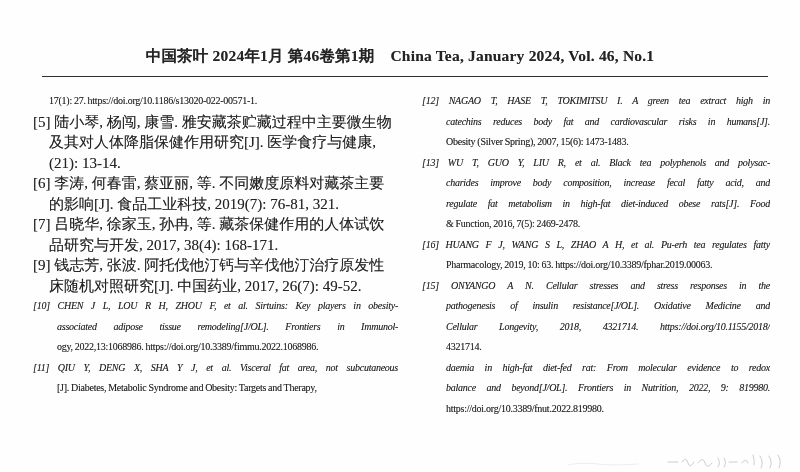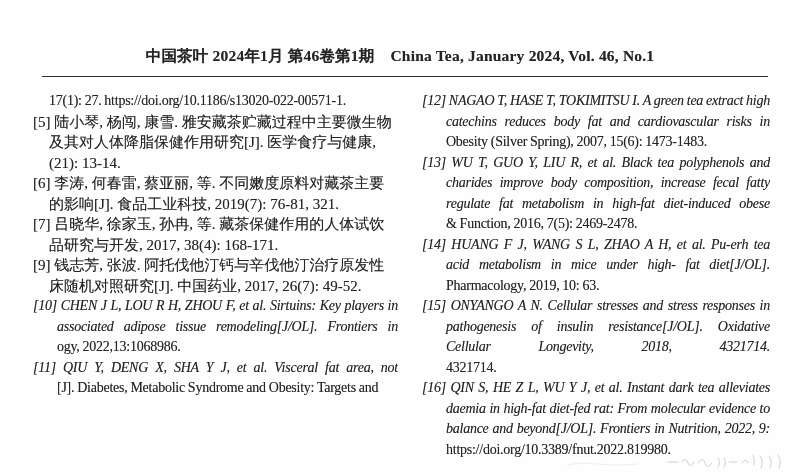--- a/index.html
+++ b/index.html
@@ -21,21 +21,21 @@
   }
   main{display:flex;margin-top:14px;padding-left:33px;gap:24px;}
   .col{overflow:hidden;}
   .col.left{width:365px;}
   .col.right{width:348px;}
   .ref{margin:0;}
   .line{height:20.5px;line-height:20.5px;overflow:hidden;}
   
   .ref.cjk{font-size:15px;letter-spacing:0;}
   
-  .ref.latin{font-size:14px;letter-spacing:-.25px;word-spacing:-.3px;}
+  .ref.latin{font-size:10px;letter-spacing:-.25px;word-spacing:-.3px;}
   .line.ind1{padding-left:16px;}
   .line.ind2{padding-left:24px;}
   .line.just{text-align:justify;text-align-last:justify;font-style:italic;}
   
   .smudge{position:absolute;left:540px;top:448px;width:258px;height:24px;pointer-events:none;}
 </style>
 </head>
 <body>
 
 <div class="page">
@@ -85,32 +85,30 @@
           <div class="line ind2 just">catechins reduces body fat and cardiovascular risks in humans[J].</div>
           <div class="line ind2">Obesity (Silver Spring), 2007, 15(6): 1473-1483.</div>
         </div>
         <div class="ref latin">
           <div class="line first just">[13] WU T, GUO Y, LIU R, et al. Black tea polyphenols and polysac-</div>
           <div class="line ind2 just">charides improve body composition, increase fecal fatty acid, and</div>
           <div class="line ind2 just">regulate fat metabolism in high-fat diet-induced obese rats[J]. Food</div>
           <div class="line ind2">&amp; Function, 2016, 7(5): 2469-2478.</div>
         </div>
         <div class="ref latin">
-          <div class="line first just">[14] HUANG F J, WANG S L, ZHAO A H, et al. Pu-erh tea regulates fatty</div>
-          <div class="line ind2 just">acid metabolism in mice under high- fat diet[J/OL]. Frontiers in</div>
+          <div class="line first just">[16] HUANG F J, WANG S L, ZHAO A H, et al. Pu-erh tea regulates fatty</div>
           <div class="line ind2">Pharmacology, 2019, 10: 63. https://doi.org/10.3389/fphar.2019.00063.</div>
         </div>
         <div class="ref latin">
           <div class="line first just">[15] ONYANGO A N. Cellular stresses and stress responses in the</div>
           <div class="line ind2 just">pathogenesis of insulin resistance[J/OL]. Oxidative Medicine and</div>
           <div class="line ind2 just">Cellular Longevity, 2018, 4321714. https://doi.org/10.1155/2018/</div>
           <div class="line ind2">4321714.</div>
         </div>
         <div class="ref latin">
-          <div class="line first just">[16] QIN S, HE Z L, WU Y J, et al. Instant dark tea alleviates hyperlipi-</div>
           <div class="line ind2 just">daemia in high-fat diet-fed rat: From molecular evidence to redox</div>
           <div class="line ind2 just">balance and beyond[J/OL]. Frontiers in Nutrition, 2022, 9: 819980.</div>
           <div class="line ind2">https://doi.org/10.3389/fnut.2022.819980.</div>
         </div>
       </div>
   </main>
 
   <svg class="smudge" viewBox="0 0 258 24">
     <g fill="none" stroke="#8d9298" stroke-width="1" opacity="0.45" stroke-linecap="round">
       <path d="M28 17 q 12 -3 30 -1 q 18 2 40 0" opacity="0.35"></path>

